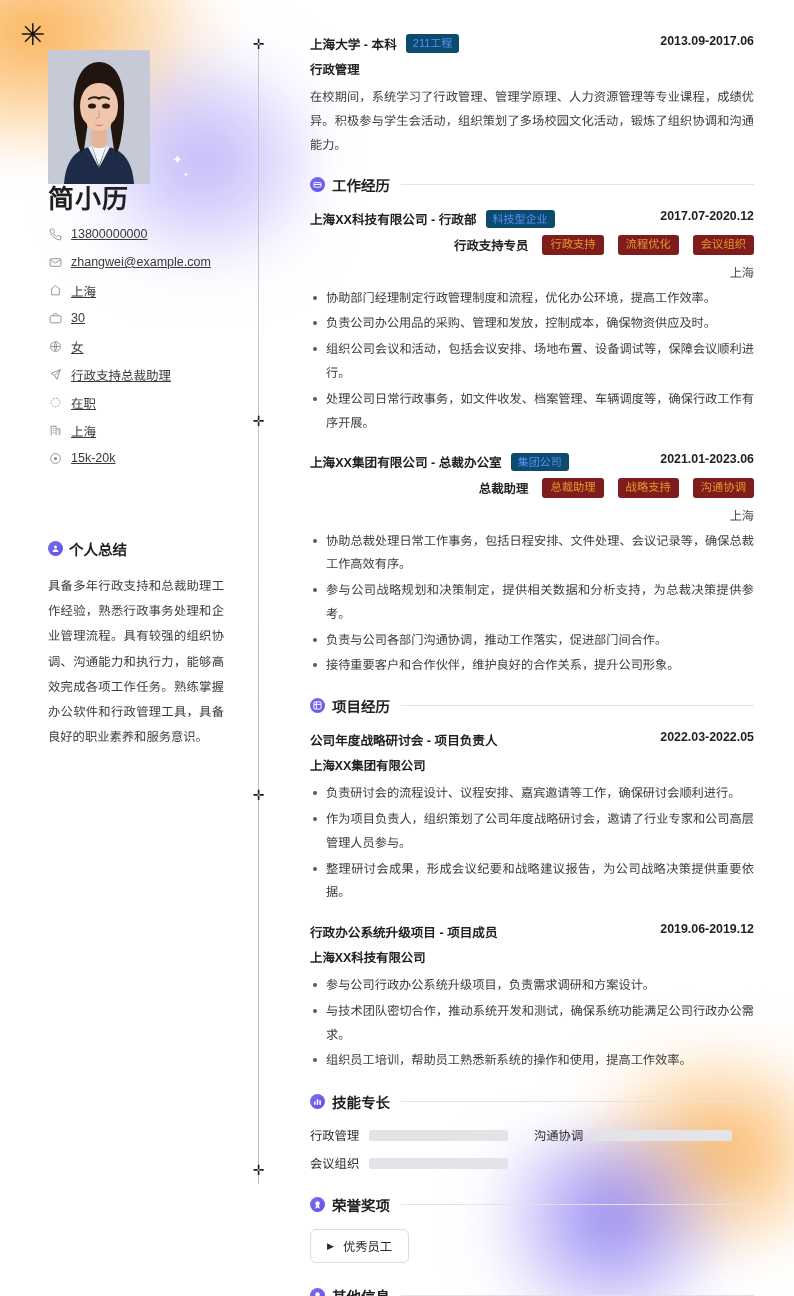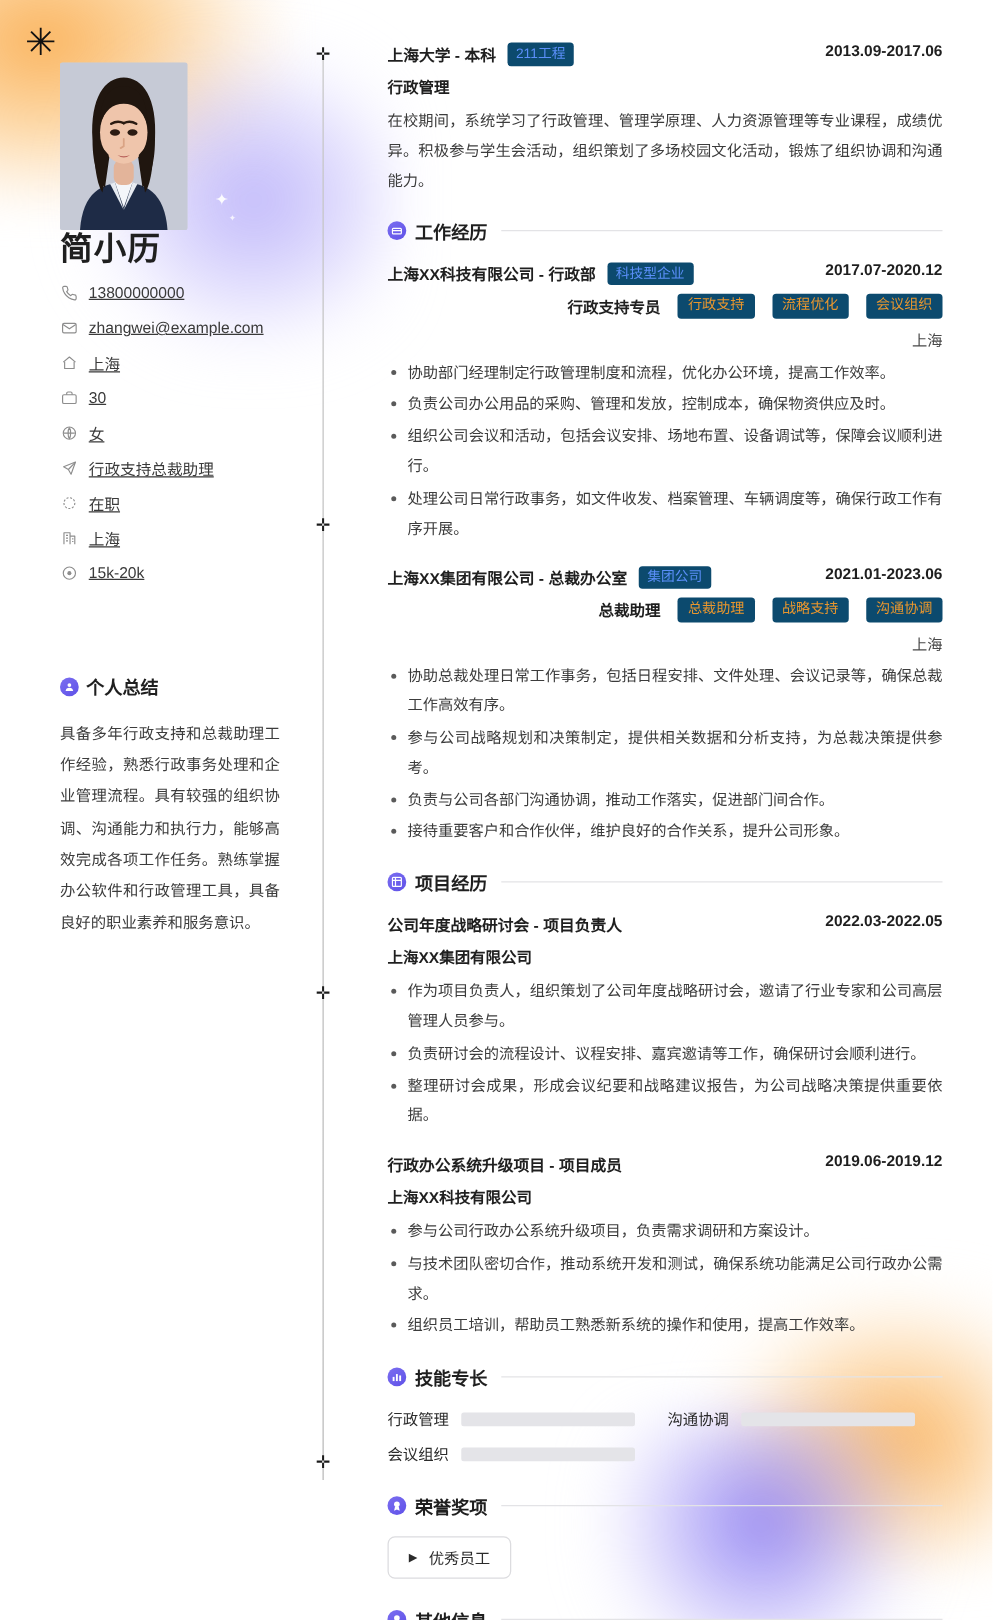--- a/index.html
+++ b/index.html
@@ -106,21 +106,21 @@
   .org{font-size:12.6px;font-weight:700;color:#1f1f1f;}
   .date{font-size:12.4px;font-weight:700;color:#1f1f1f;white-space:nowrap;}
   .tag-blue{
     font-size:11px;color:#5b8ff9;background:#0c4a6e;
     padding:2px 7px;border-radius:3px;line-height:1.3;
   }
   .row2{display:flex;align-items:flex-end;justify-content:space-between;gap:8px;margin-bottom:6px;flex-direction:column;}
   .row2-left{display:flex;align-items:center;gap:14px;flex-wrap:wrap;}
   .role{font-size:12.4px;font-weight:700;color:#1f1f1f;}
   .tag-orange{
-    font-size:11.3px;color:#e8962e;background:#0c4a6e;
+    font-size:11.3px;color:#e8962e;background:#7f1d1d;
     padding:2px 8px;border-radius:3px;line-height:1.35;font-weight:400;
   }
   .loc{font-size:12.2px;color:#4a4a4a;white-space:nowrap;}
   .major{font-size:12.4px;font-weight:700;color:#1f1f1f;margin-bottom:8px;}
   .para{font-size:12.2px;line-height:1.95;color:#3c3c3c;text-align:justify;}
   ul.bullets{list-style:none;margin:2px 0 0 0;}
   ul.bullets li{
     position:relative;padding-left:16px;font-size:12.2px;line-height:1.95;
     color:#3c3c3c;text-align:justify;margin-bottom:2px;
   }
@@ -394,22 +394,22 @@
         <span class="rule"></span>
       </div>
 
       <div class="entry">
         <div class="row1">
           <span class="org">公司年度战略研讨会 - 项目负责人</span>
           <span class="date">2022.03-2022.05</span>
         </div>
         <div class="major">上海XX集团有限公司</div>
         <ul class="bullets">
+          <li>负责研讨会的流程设计、议程安排、嘉宾邀请等工作，确保研讨会顺利进行。</li>
           <li>作为项目负责人，组织策划了公司年度战略研讨会，邀请了行业专家和公司高层管理人员参与。</li>
-          <li>负责研讨会的流程设计、议程安排、嘉宾邀请等工作，确保研讨会顺利进行。</li>
           <li>整理研讨会成果，形成会议纪要和战略建议报告，为公司战略决策提供重要依据。</li>
         </ul>
       </div>
 
       <div class="entry">
         <div class="row1">
           <span class="org">行政办公系统升级项目 - 项目成员</span>
           <span class="date">2019.06-2019.12</span>
         </div>
         <div class="major">上海XX科技有限公司</div>

